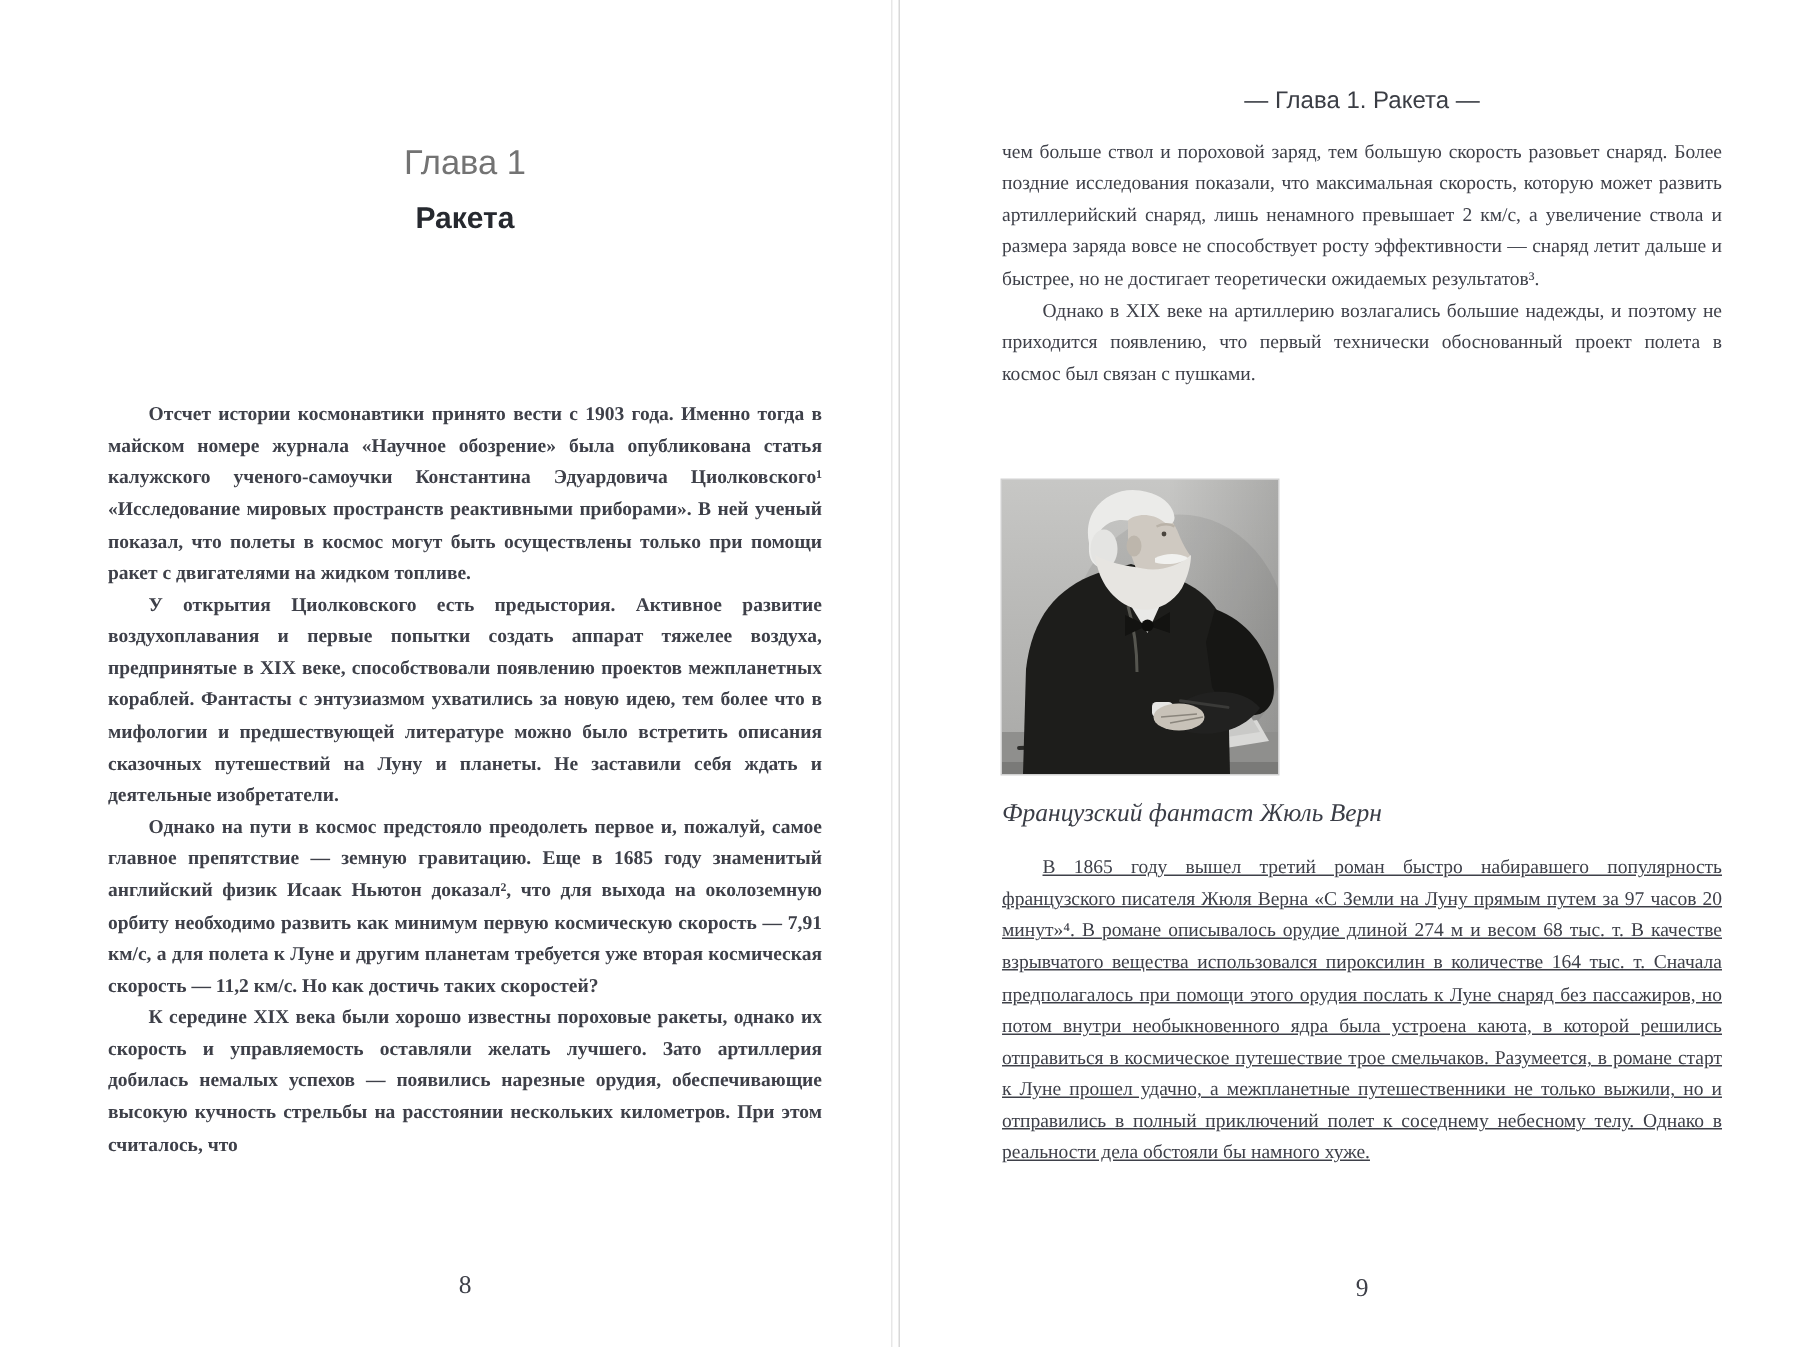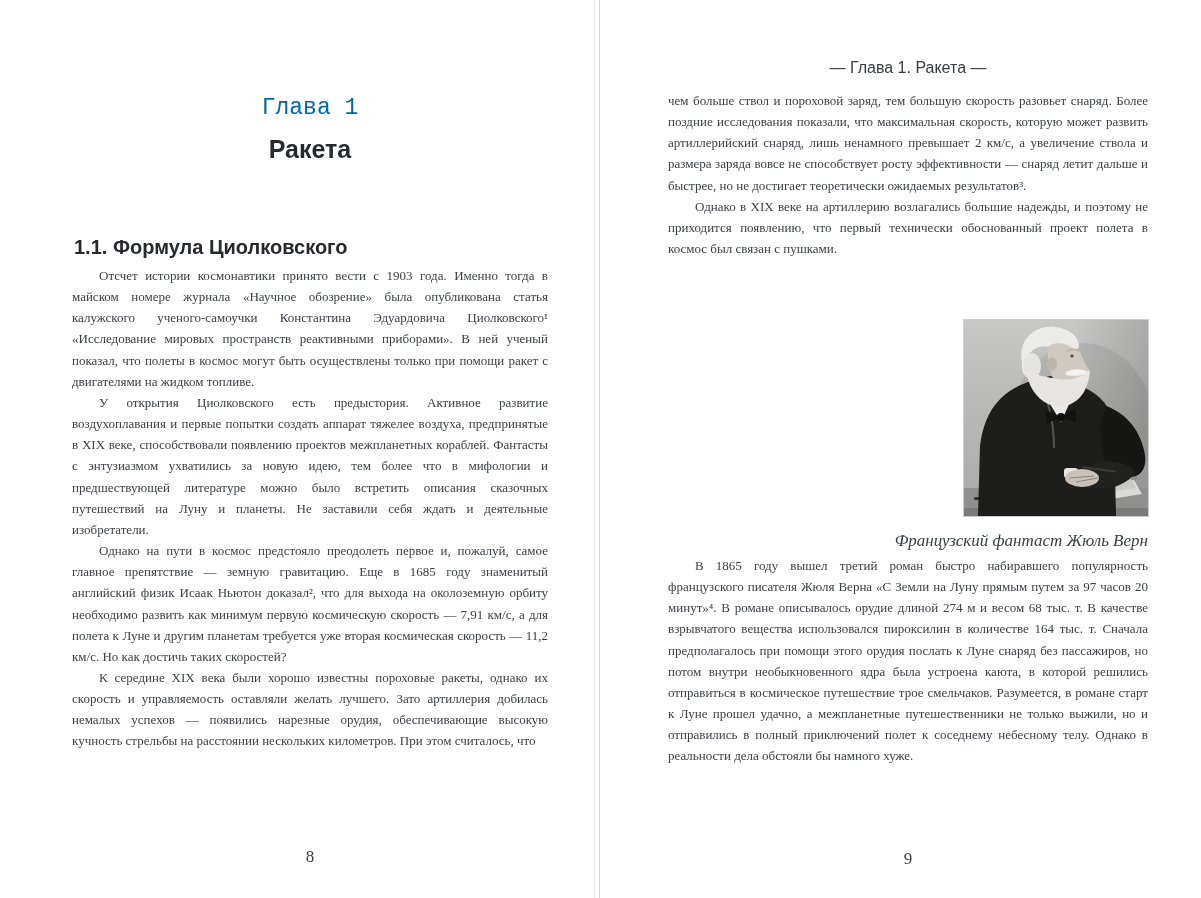--- a/index.html
+++ b/index.html
@@ -26,31 +26,31 @@
   .gutter-line.right { left: 599px; background: #d8d8d8; }
 
   .page { position: absolute; top: 0; height: 898px; margin-top: 11px; }
   .page.left  { left: 72px;  width: 476px; }
   .page.right { left: 668px; width: 480px; }
 
   .chapter-label {
     position: absolute;
     top: 84px; left: 0; right: 0;
     text-align: center;
-    font-family: Liberation Mono, monospace;
+    font-family: Liberation Sans, sans-serif;
     font-size: 23px;
     font-weight: 400;
-    color: #0369a1;
+    color: #737373;
   }
   .chapter-title {
     position: absolute;
     top: 124px; left: 0; right: 0;
     text-align: center;
     font-family: "Liberation Sans", "DejaVu Sans", sans-serif;
-    font-size: 25px;
+    font-size: 20px;
     font-weight: 700;
     color: #26292f;
   }
   .section-heading {
     position: absolute;
     top: 225px; left: 2px; right: 0;
     font-family: "Liberation Sans", "DejaVu Sans", sans-serif;
     font-size: 20px;
     font-weight: 700;
     color: #26292f;
@@ -70,38 +70,38 @@
     line-height: 21.15px;
     text-align: justify;
     hyphens: auto;
     -webkit-hyphens: auto;
   }
   .body-block p {
     margin: 0;
     text-indent: 27px;
   }
   .body-block p.no-indent { text-indent: 0; }
-  .left-body   { top: 254px; }
+  .left-body   { top: 254px; font-weight: bold; }
   .right-body-top    { top: 79px; }
-  .right-body-bottom { top: 544px; }
+  .right-body-bottom { top: 556px; text-decoration: underline; }
 
   .page-number {
     position: absolute;
     left: 0; right: 0;
     text-align: center;
     font-size: 17px;
     color: #3e4049;
   }
   .page.left  .page-number { top: 836px; }
   .page.right .page-number { top: 838px; }
 
   .figure {
     position: absolute;
     top: 309px; left: 0; right: 0;
-    text-align: right;
+    text-align: left;
   }
   .photo-frame {
     display: inline-block;
     width: 184px;
     height: 196px;
     outline: 1px solid rgba(0,0,0,0.18);
     line-height: 0;
   }
   .figure-caption {
     margin-top: 11px;
@@ -112,21 +112,20 @@
   }
 </style>
 </head>
 <body>
 
 <div class="spread">
 
   <div class="page left">
     <div class="chapter-label">Глава 1</div>
     <div class="chapter-title">Ракета</div>
-    <div class="section-heading">1.1. Формула Циолковского</div>
 
     <div class="body-block left-body">
       <p>Отсчет истории космонавтики принято вести с 1903 года. Именно тогда в майском номере журнала «Научное обозрение» была опубликована статья калужского ученого-самоучки Константина Эдуардовича Циолковского¹ «Исследование мировых пространств реактивными приборами». В ней ученый показал, что полеты в космос могут быть осуществлены только при помощи ракет с двигателями на жидком топливе.</p>
       <p>У открытия Циолковского есть предыстория. Активное развитие воздухоплавания и первые попытки создать аппарат тяжелее воздуха, предпринятые в XIX веке, способствовали появлению проектов межпланетных кораблей. Фантасты с энтузиазмом ухватились за новую идею, тем более что в мифологии и предшествующей литературе можно было встретить описания сказочных путешествий на Луну и планеты. Не заставили себя ждать и деятельные изобретатели.</p>
       <p>Однако на пути в космос предстояло преодолеть первое и, пожалуй, самое главное препятствие — земную гравитацию. Еще в 1685 году знаменитый английский физик Исаак Ньютон доказал², что для выхода на околоземную орбиту необходимо развить как минимум первую космическую скорость — 7,91 км/с, а для полета к Луне и другим планетам требуется уже вторая космическая скорость — 11,2 км/с. Но как достичь таких скоростей?</p>
       <p>К середине XIX века были хорошо известны пороховые ракеты, однако их скорость и управляемость оставляли желать лучшего. Зато артиллерия добилась немалых успехов — появились нарезные орудия, обеспечивающие высокую кучность стрельбы на расстоянии нескольких километров. При этом считалось, что</p>
     </div>
 
     <div class="page-number">8</div>
   </div>

